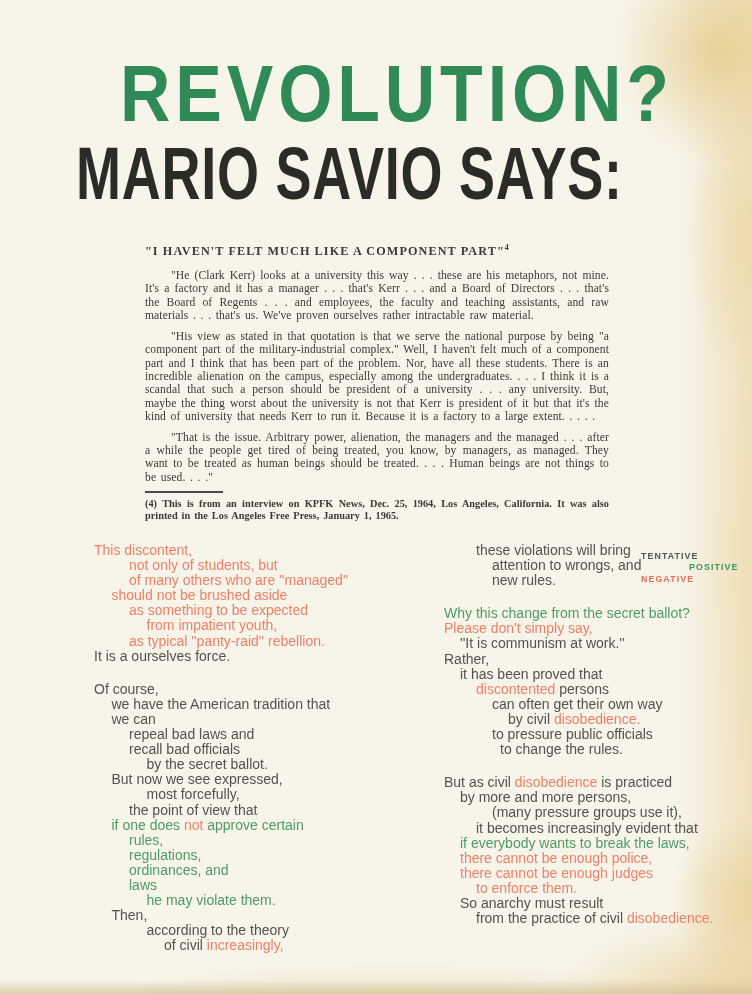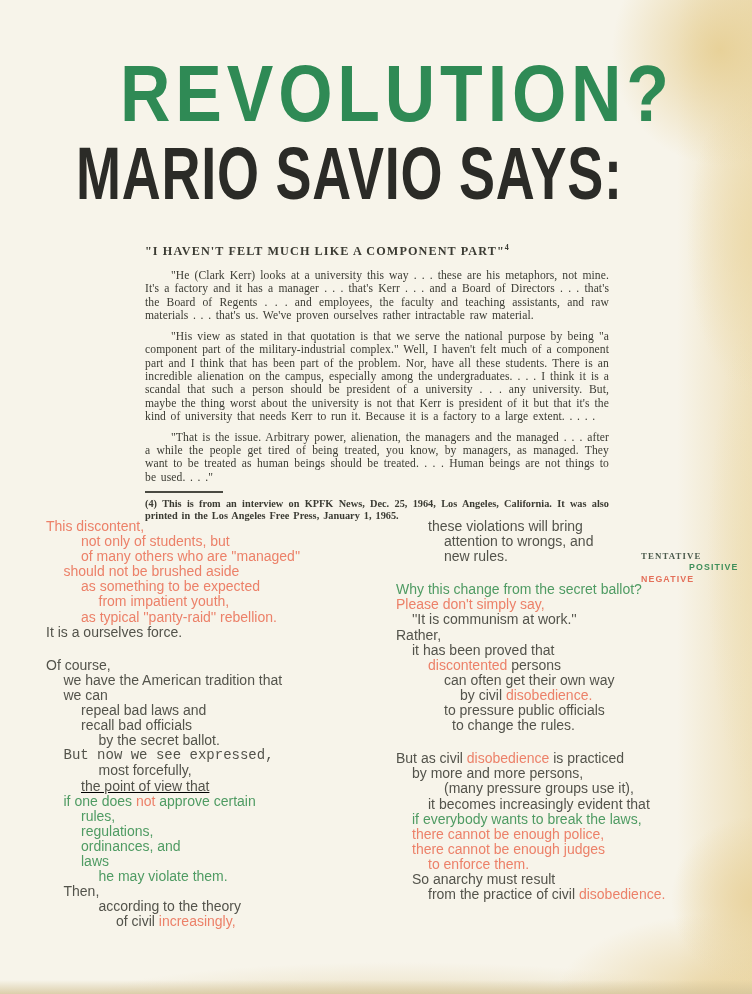--- a/index.html
+++ b/index.html
@@ -61,21 +61,21 @@
   }
 
   
   .legend{position:absolute;left:641px;top:551px;}
   .legend-item{
     font-size:8.8px;font-weight:bold;letter-spacing:1.1px;line-height:11.4px;
     white-space:nowrap;
   }
 
   
-  .verse{position:absolute;top:519px;font-size:14px;line-height:15.1px;}
+  .verse{position:absolute;top:543px;font-size:14px;line-height:15.1px;margin-left:48px;}
   .verse-left{left:46px;width:340px;}
   .verse-right{left:396px;width:350px;}
   .verse-block + .verse-block{margin-top:18px;}
   .verse-line{white-space:nowrap;}
   .c-dark  {color:var(--verse-dark,#53534b);}
   .c-green {color:var(--verse-green,#4f9b63);}
   .c-orange{color:var(--verse-orange,#ec8169);}
 </style>
 </head>
 <body>
@@ -88,21 +88,21 @@
   <div class="quote">
     <h3 class="quote-heading"><span>"I HAVEN'T FELT MUCH LIKE A COMPONENT PART"</span><sup>4</sup></h3>
     <p>"He (Clark Kerr) looks at a university this way . . . these are his metaphors, not mine.  It's a factory and it has a manager . . . that's Kerr . . . and a Board of Directors . . . that's the Board of Regents . . . and employees, the faculty and teaching assistants, and raw materials . . . that's us.  We've proven ourselves rather intractable raw material.</p>
     <p>"His view as stated in that quotation is that we serve the national purpose by being "a component part of the military-industrial complex."  Well, I haven't felt much of a component part and I think that has been part of the problem.  Nor, have all these students.  There is an incredible alienation on the campus, especially among the undergraduates. . . .  I think it is a scandal that such a person should be president of a university . . . any university.  But, maybe the thing worst about the university is not that Kerr is president of it but that it's the kind of university that needs Kerr to run it.  Because it is a factory to a large extent. . . . .</p>
     <p>"That is the issue.  Arbitrary power, alienation, the managers and the managed . . . after a while the people get tired of being treated, you know, by managers, as managed.  They want to be treated as human beings should be treated. . . .  Human beings are not things to be used. . . ."</p>
     <div class="footnote-rule"></div>
     <div class="footnote"><span>(4)  This is from an interview on KPFK News, Dec. 25, 1964, Los Angeles, California.  It was also printed in the </span><span>Los Angeles Free Press,</span><span> January 1, 1965.</span></div>
   </div>
 
   <div class="legend">
-      <div class="legend-item" style="color: rgb(75, 90, 76); font-family: Liberation Serif, serif;">TENTATIVE</div>
+      <div class="legend-item" style="color: rgb(75, 90, 76);">TENTATIVE</div>
       <div class="legend-item" style="color: rgb(63, 143, 90); margin-left: 48px;">POSITIVE</div>
       <div class="legend-item" style="color: rgb(228, 112, 90);">NEGATIVE</div>
     </div>
 
   <div class="verse verse-left">
       <div class="verse-block">
         <div class="verse-line" style="padding-left: 0px;"><span class="c-orange">This discontent,</span></div>
         <div class="verse-line" style="padding-left: 35px;"><span class="c-orange">not only of students, but</span></div>
         <div class="verse-line" style="padding-left: 35px;"><span class="c-orange">of many others who are ''managed''</span></div>
         <div class="verse-line" style="padding-left: 17.5px;"><span class="c-orange">should not be brushed aside</span></div>
@@ -111,23 +111,23 @@
         <div class="verse-line" style="padding-left: 35px;"><span class="c-orange">as typical ''panty-raid'' rebellion.</span></div>
         <div class="verse-line" style="padding-left: 0px;"><span class="c-dark">It is a ourselves force.</span></div>
       </div>
       <div class="verse-block">
         <div class="verse-line" style="padding-left: 0px;"><span class="c-dark">Of course,</span></div>
         <div class="verse-line" style="padding-left: 17.5px;"><span class="c-dark">we have the American tradition that</span></div>
         <div class="verse-line" style="padding-left: 17.5px;"><span class="c-dark">we can</span></div>
         <div class="verse-line" style="padding-left: 35px;"><span class="c-dark">repeal bad laws and</span></div>
         <div class="verse-line" style="padding-left: 35px;"><span class="c-dark">recall bad officials</span></div>
         <div class="verse-line" style="padding-left: 52.5px;"><span class="c-dark">by the secret ballot.</span></div>
-        <div class="verse-line" style="padding-left: 17.5px; font-family: Liberation Mono, monospace;"><span class="c-dark">But now we see expressed,</span></div>
+        <div class="verse-line" style="padding-left: 17.5px;"><span class="c-dark">But now we see expressed,</span></div>
         <div class="verse-line" style="padding-left: 52.5px;"><span class="c-dark">most forcefully,</span></div>
-        <div class="verse-line" style="padding-left: 35px; text-decoration: underline;"><span class="c-dark">the point of view that</span></div>
+        <div class="verse-line" style="padding-left: 35px;"><span class="c-dark">the point of view that</span></div>
         <div class="verse-line" style="padding-left: 17.5px;"><span class="c-green">if one does </span><span class="c-orange">not</span><span class="c-green"> approve certain</span></div>
         <div class="verse-line" style="padding-left: 35px;"><span class="c-green">rules,</span></div>
         <div class="verse-line" style="padding-left: 35px;"><span class="c-green">regulations,</span></div>
         <div class="verse-line" style="padding-left: 35px;"><span class="c-green">ordinances, and</span></div>
         <div class="verse-line" style="padding-left: 35px;"><span class="c-green">laws</span></div>
         <div class="verse-line" style="padding-left: 52.5px;"><span class="c-green">he may violate them.</span></div>
         <div class="verse-line" style="padding-left: 17.5px;"><span class="c-dark">Then,</span></div>
         <div class="verse-line" style="padding-left: 52.5px;"><span class="c-dark">according to the theory</span></div>
         <div class="verse-line" style="padding-left: 70px;"><span class="c-dark">of civil </span><span class="c-orange">increasingly,</span></div>
       </div>

